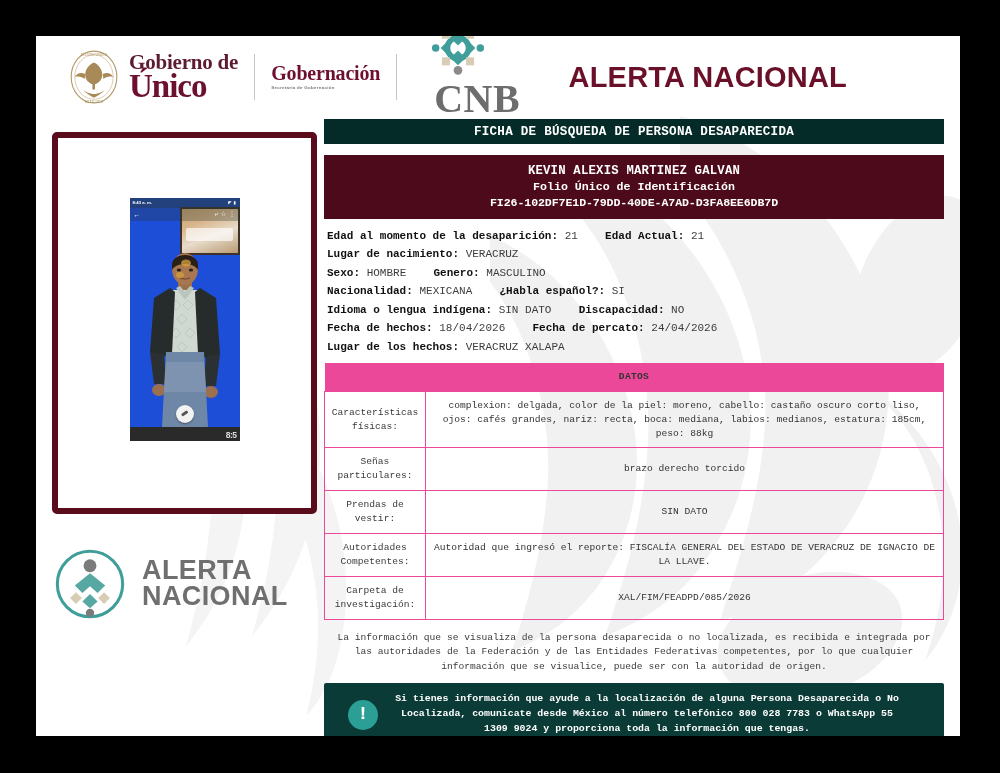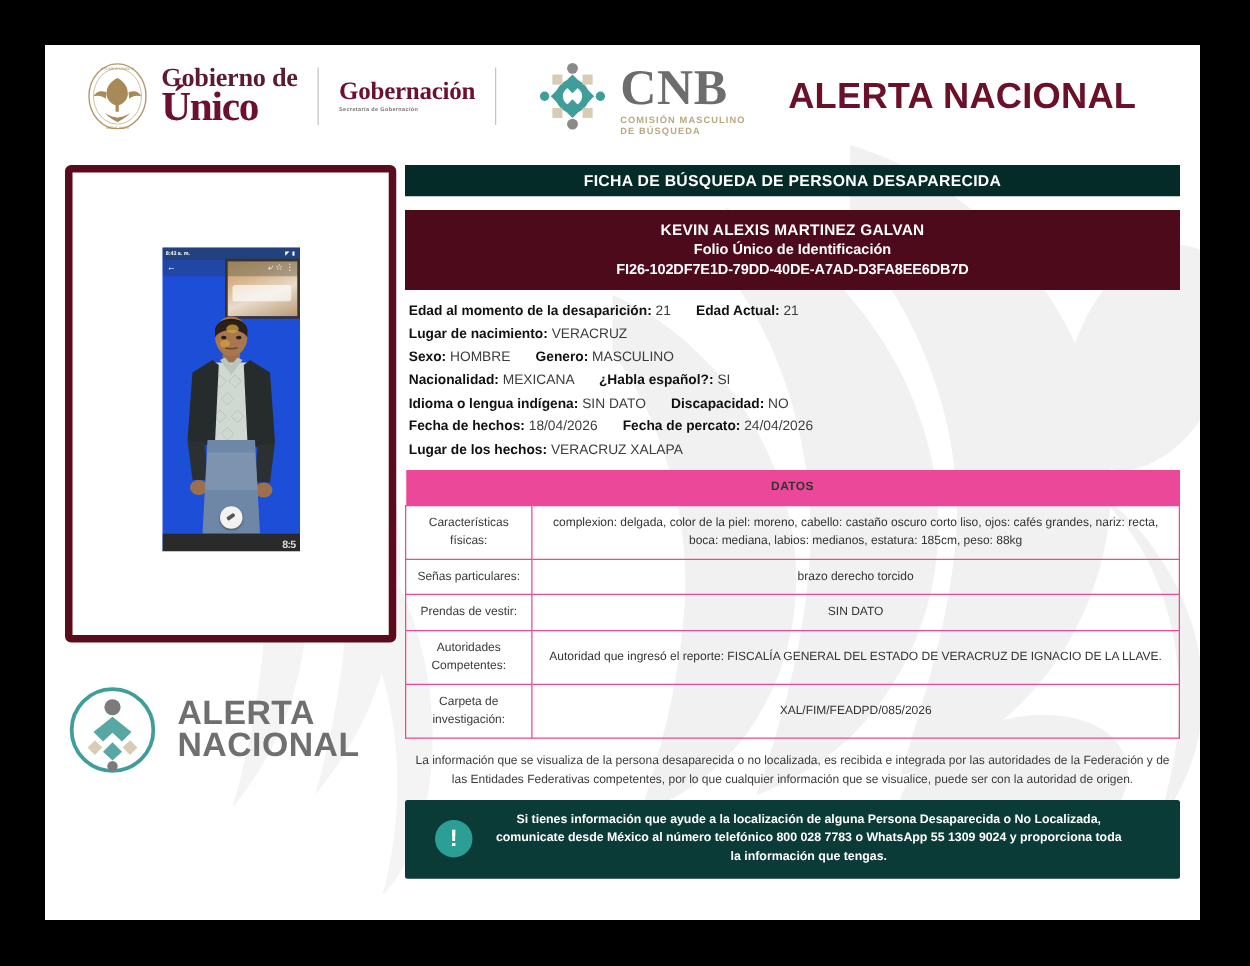--- a/index.html
+++ b/index.html
@@ -38,21 +38,21 @@
     font-size:33px;font-weight:bold;color:#6d1030;letter-spacing:-1px;
     margin-top:-3px;
   }
   .vrule{width:1px;height:46px;background:#c9c4c0;margin:0 16px;}
   .gobn{line-height:1;}
   .gobn-t{
     font-family:"Liberation Serif","DejaVu Serif",serif;
     font-size:20px;font-weight:bold;color:#6d1030;letter-spacing:-.2px;
   }
   .gobn-s{font-size:4.4px;color:#7a7470;letter-spacing:.3px;margin-top:3px;font-weight:bold;}
-  .cnb-wrap{display:flex;align-items:flex-end;margin-left:14px;}
+  .cnb-wrap{display:flex;align-items:flex-start;margin-left:14px;flex-direction:column;}
   .cnb-mark{width:62px;height:62px;flex:none;}
   .cnb-txt{margin-left:7px;line-height:1;}
   .cnb-big{
     font-family:"Liberation Serif","DejaVu Serif",serif;
     font-size:40px;font-weight:bold;color:#6d6d6d;letter-spacing:.5px;
   }
   .cnb-s1,.cnb-s2{font-size:7.4px;color:#b9a77f;font-weight:bold;letter-spacing:.9px;}
   .cnb-s1{margin-top:2px;}
   .cnb-s2{margin-top:1px;}
   .alerta-title{
@@ -112,21 +112,21 @@
 
   .alerta-logo{
     position:absolute;left:16px;top:505px;width:272px;height:86px;
     display:flex;align-items:center;
   }
   .al-mark{width:76px;height:76px;flex:none;}
   .al-text{margin-left:14px;line-height:.96;}
   .al-l1,.al-l2{font-size:27px;font-weight:bold;color:#6f6f6f;letter-spacing:.4px;}
 
   
-  .rcol{position:absolute;left:288px;top:96px;width:620px;}
+  .rcol{position:absolute;left:288px;top:83px;width:620px;font-family:Liberation Mono, monospace;}
   .ficha-bar{
     height:25px;background:#052b28;color:#fff;
     display:flex;align-items:center;justify-content:center;
     font-size:12.6px;font-weight:bold;letter-spacing:.25px;
   }
   .name-block{
     margin-top:11px;background:#4d0a1b;color:#fff;
     padding:8px 10px 9px;text-align:center;line-height:1.32;
   }
   .nb-name{font-size:12.3px;font-weight:bold;letter-spacing:.2px;}

